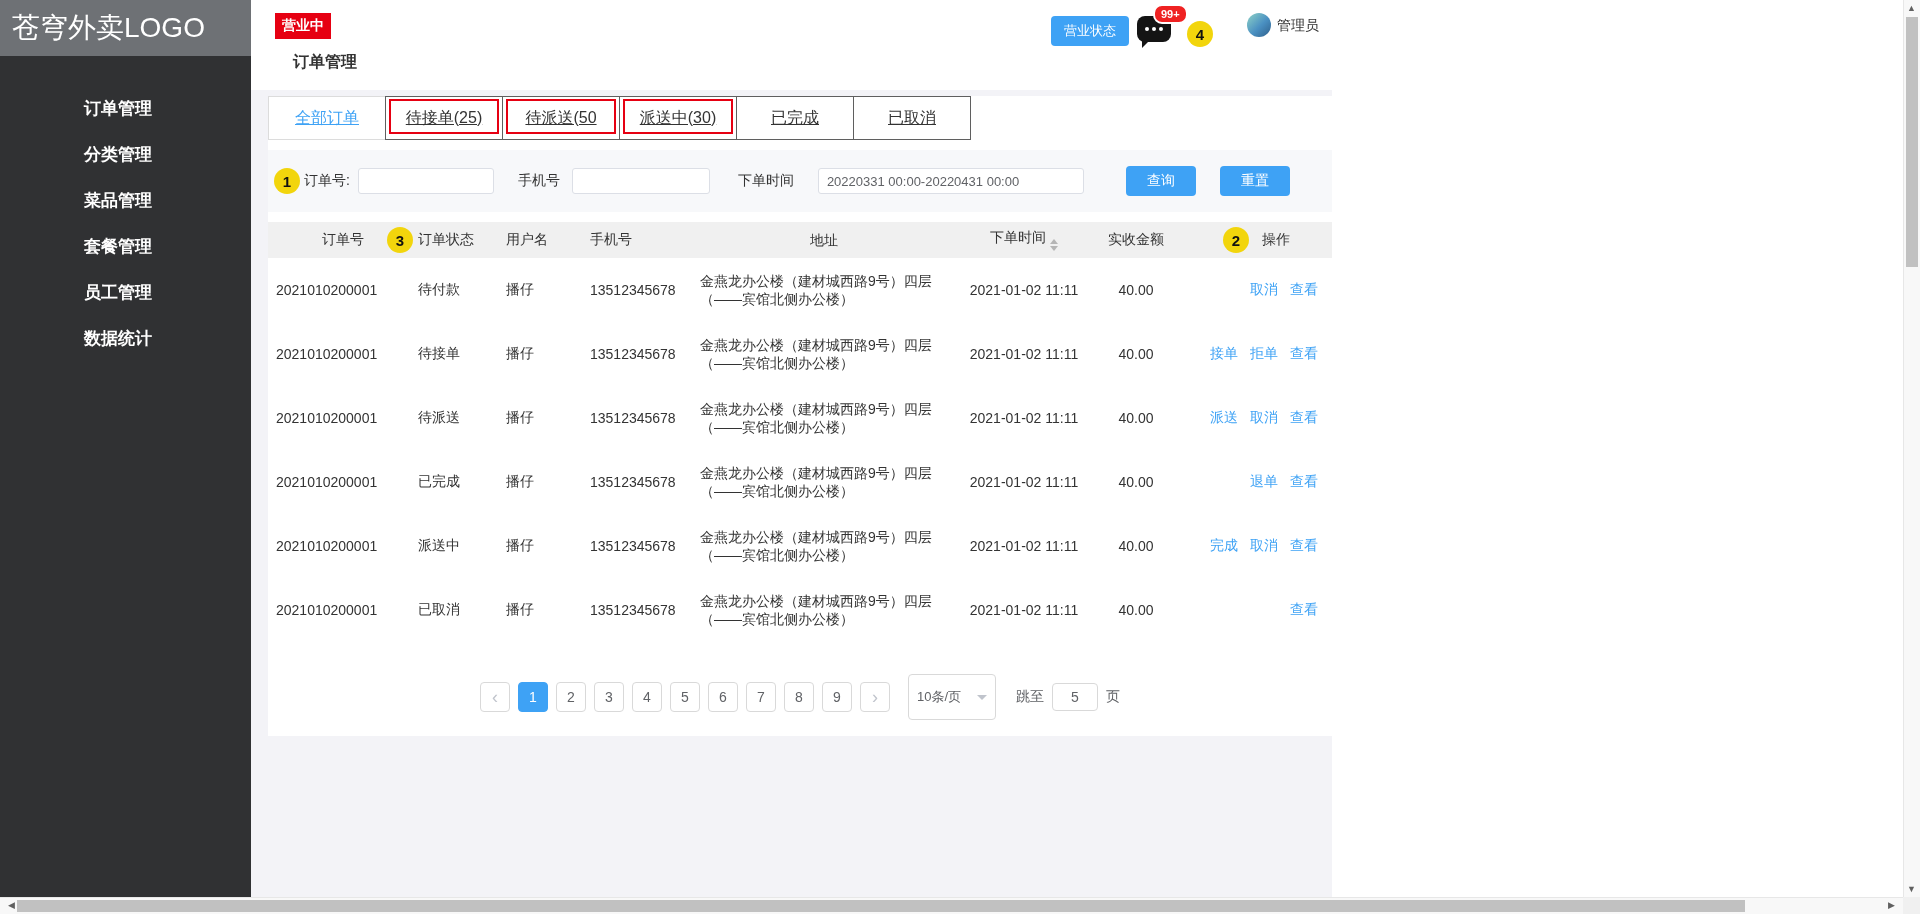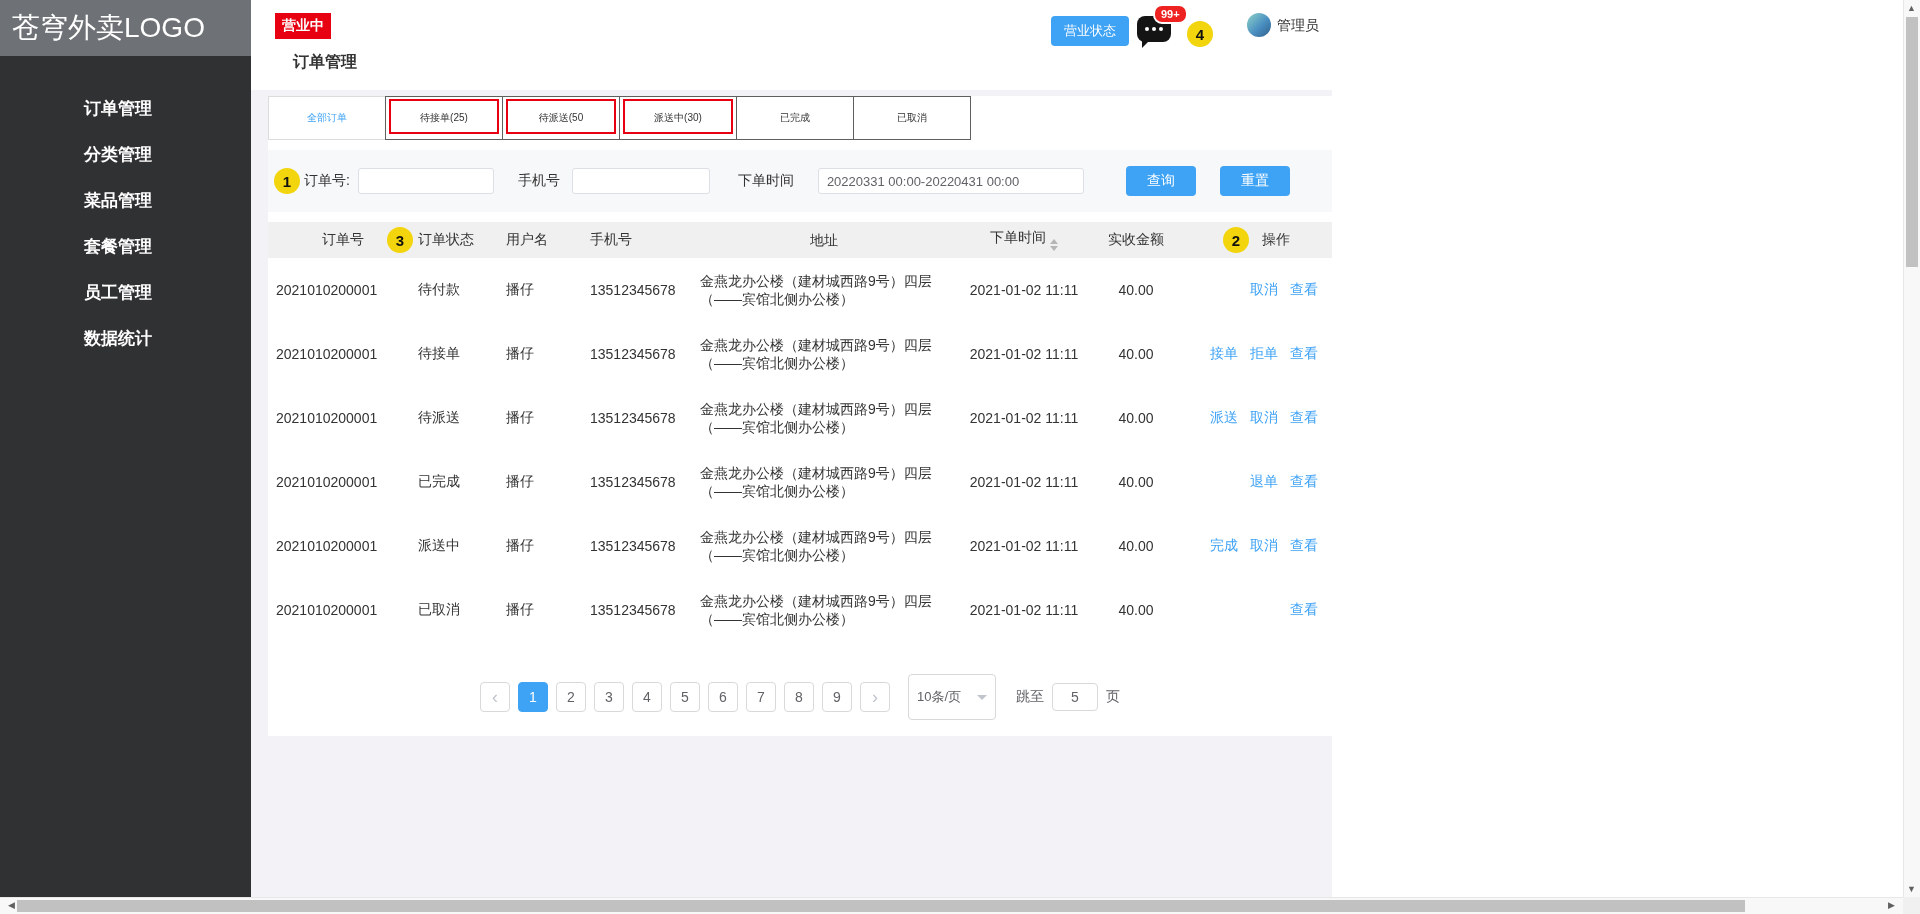--- a/index.html
+++ b/index.html
@@ -36,22 +36,22 @@
     background:linear-gradient(135deg,#8fd3c7 0%,#4a90c2 55%,#2e5f8a 100%); cursor:pointer; }
   .admin { position:absolute; left:1026px; top:17px; font-size:14px; color:#333; }
 
   
   .workspace { position:absolute; left:251px; top:90px; width:1081px; height:807px; background:#f3f3f7; }
   .card { position:absolute; left:17px; top:6px; width:1064px; height:640px; background:#fff; }
 
   
   .tabs { display:flex; }
   .tab { width:118px; height:44px; border:1px solid #5f5f5f; margin-left:-1px; background:#fff;
-    display:flex; align-items:center; justify-content:center; font-size:10px; color:#333;
-    cursor:pointer; position:relative; }
+    display:flex; align-items:center; justify-content:center; font-size:16px; color:#333;
+    cursor:pointer; position:relative;text-decoration:underline; }
   .tab:first-child { margin-left:0; }
   .tab.active { color:#3ea2f5; border-color:#dcdcdc; }
   .tab.flagged::after { content:""; position:absolute; left:3px; right:3px; top:2px; bottom:5px;
     border:2px solid #e60012; pointer-events:none; }
 
   
   .filters { position:absolute; left:0; top:54px; width:100%; height:62px; background:#f7f8fa;
     display:flex; align-items:center; }
   .filters .ann { margin-left:6px; }
   .f-label { font-size:14px; color:#333; }

